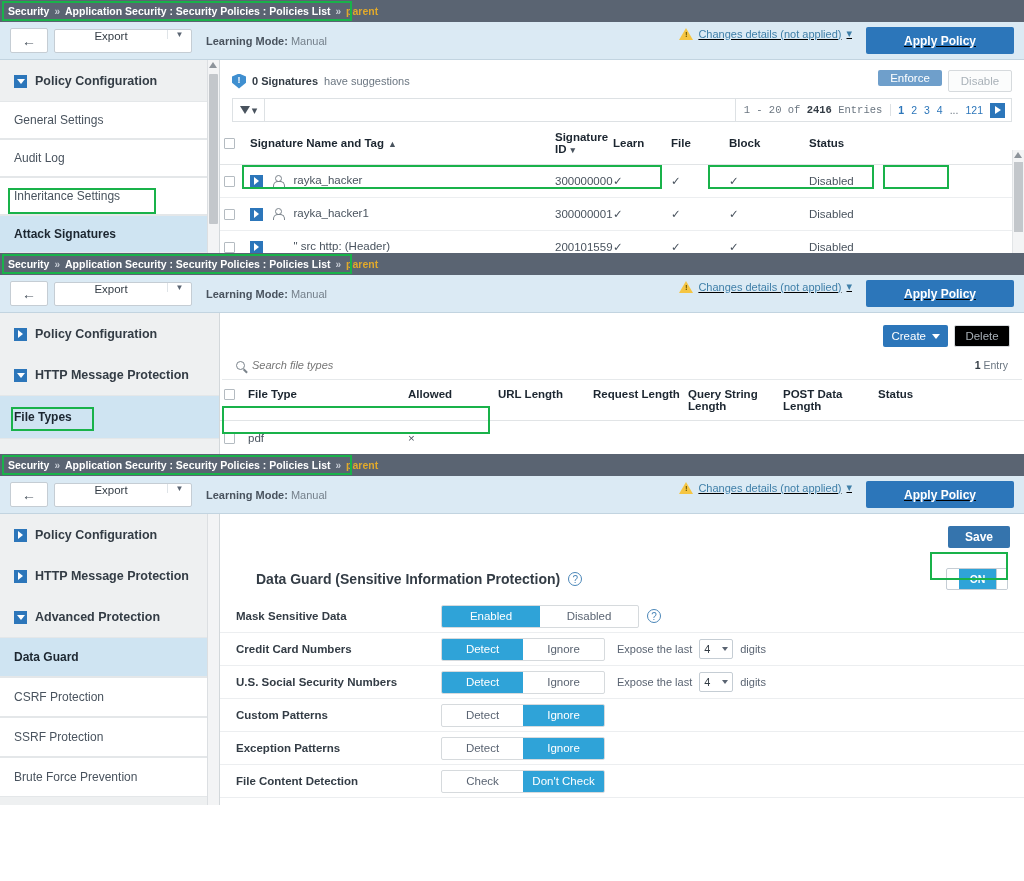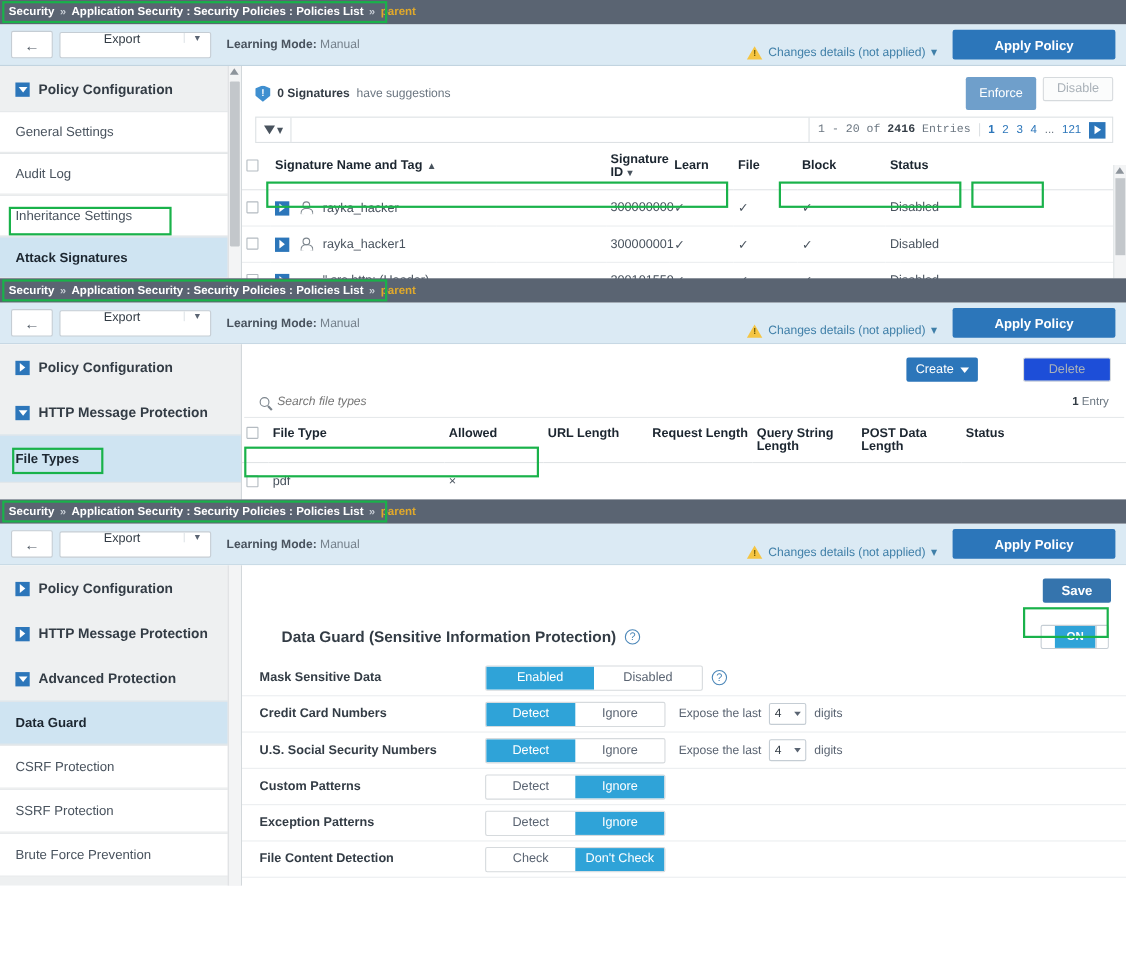--- a/index.html
+++ b/index.html
@@ -55,21 +55,21 @@
   .export-caret {
     width: 24px; display: flex; align-items: center; justify-content: center;
     border-left: 1px solid #dfe4e8; font-size: 8px; color: #5a6472;
   }
   .learning {
     margin-left: 14px; font-size: 11px; color: #49535e;
   }
   .learning b { font-weight: bold; }
   .learning span.v { color: #75808b; }
   .toolbar-right {
-    margin-left: auto; display: flex; align-items: flex-end; gap: 14px;
+    margin-left: auto; display: flex; align-items: flex-start; gap: 14px; text-decoration: underline;
   }
   .changes {
     display: flex; align-items: center; gap: 5px;
     font-size: 11px; color: #3f7fa8;
   }
   .warn-tri {
     width: 0; height: 0; border-left: 7px solid transparent;
     border-right: 7px solid transparent; border-bottom: 12px solid #f5c542;
     position: relative;
   }
@@ -147,21 +147,21 @@
     position: relative; flex: 0 0 14px;
   }
   .shield::after {
     content: "!"; position: absolute; left: 5.5px; top: 1.5px;
     font-size: 9px; color: #fff; font-weight: bold;
   }
   .sig-note b { color: #333c45; font-weight: bold; }
   .sig-head-btns { margin-left: auto; display: flex; gap: 6px; }
   .btn-enforce {
     background: #6f9fcb; color: #fff; font-size: 11.5px;
-    width: 64px; height: 30px; border: none; border-radius: 2px;
+    width: 64px; height: 16px; border: none; border-radius: 2px;
     display: flex; align-items: center; justify-content: center;
   }
   .btn-disable {
     background: #fbfcfc; color: #a9b1b8; font-size: 11.5px;
     width: 64px; height: 22px; border: 1px solid #d6dadd; border-radius: 2px;
     display: flex; align-items: center; justify-content: center;
   }
   .filter-row {
     display: flex; align-items: stretch; margin: 0 12px;
     border: 1px solid #dde1e4; height: 24px;
@@ -256,23 +256,23 @@
   .btn-create {
     background: #2c76ba; color: #fff; font-size: 11.5px;
     height: 22px; padding: 0 8px; border: none; border-radius: 2px;
     display: flex; align-items: center; gap: 6px;
   }
   .btn-create i {
     width: 0; height: 0; border-left: 4px solid transparent;
     border-right: 4px solid transparent; border-top: 5px solid #fff;
   }
   .btn-delete {
-    background: #1d4ed8; color: #a9b1b8; font-size: 11.5px;
-    width: 80px; height: 22px; border: 1px solid #d6dadd; border-radius: 2px;
-    display: flex; align-items: center; justify-content: center; margin-left: 35px;
+    background: #000000; color: #a9b1b8; font-size: 11.5px;
+    width: 56px; height: 22px; border: 1px solid #d6dadd; border-radius: 2px;
+    display: flex; align-items: center; justify-content: center;
   }
   .ft-search {
     display: flex; align-items: center; gap: 7px;
     padding: 4px 14px 8px; border-bottom: 1px solid #e6e9eb; margin: 0 2px;
   }
   .magnifier {
     width: 9px; height: 9px; border: 1.6px solid #7b848c;
     border-radius: 50%; position: relative; flex: 0 0 9px;
   }
   .magnifier::after {

